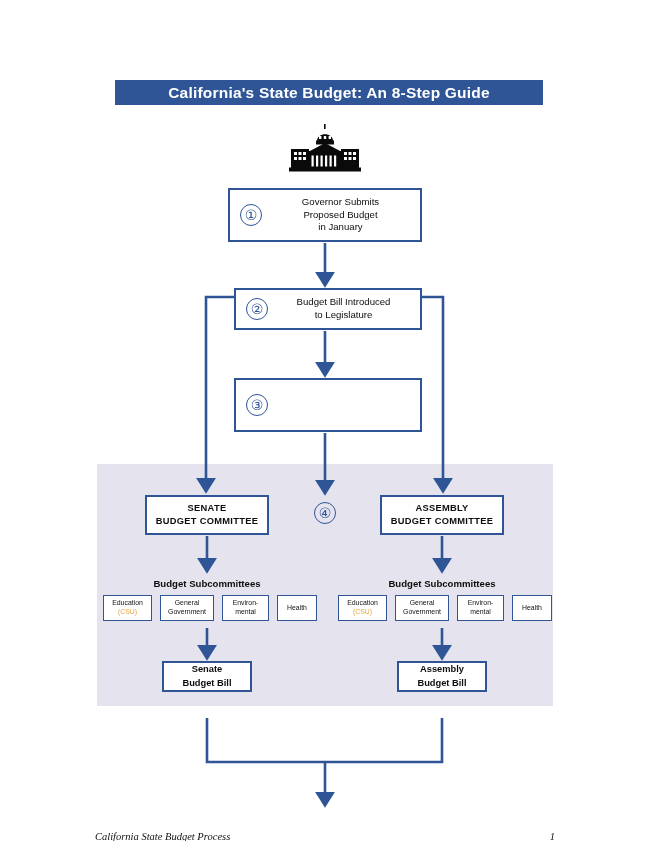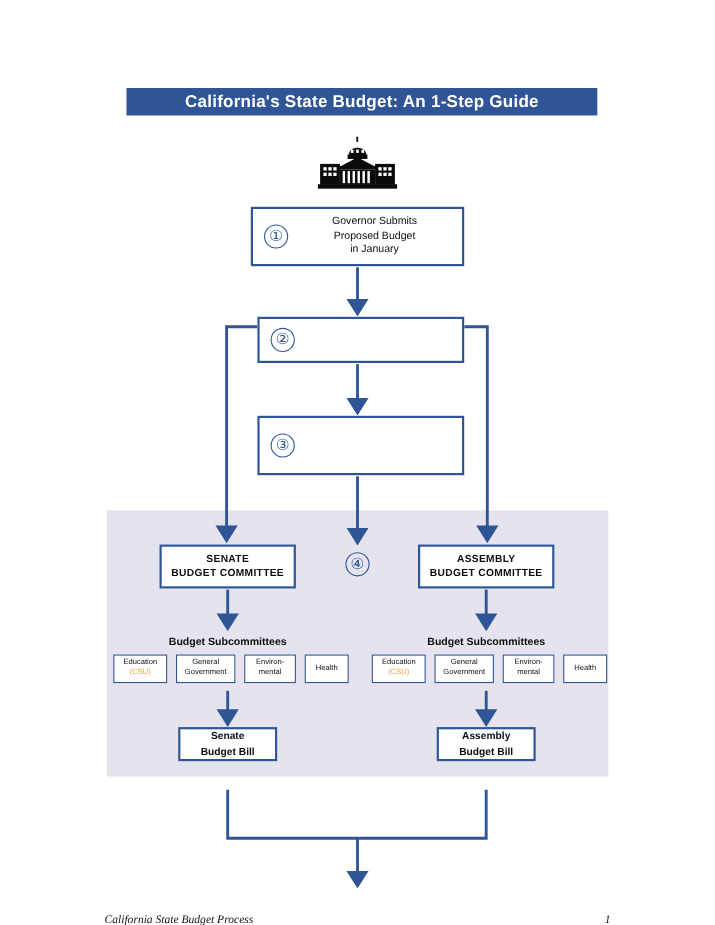--- a/index.html
+++ b/index.html
@@ -212,21 +212,21 @@
     font-style: italic;
     font-size: 10.5px;
     color: #111111;
     margin-top: 40px;
   }
 </style>
 </head>
 <body>
 
 <div id="header-banner">
-  <span id="header-title">California's State Budget: An 1-Step Guide</span>
+  <span id="header-title">California's State Budget: An 8-Step Guide</span>
 </div>
 
 <div id="capitol-icon">
   <svg viewBox="0 0 76 48" width="76" height="48" aria-hidden="true">
     <g fill="#0a0a0a">
 
       <rect x="37" y="0" width="1.6" height="5"></rect>
 
       <path d="M30 17 C30 8, 46 8, 46 17 Z"></path>
       <rect x="29" y="16.5" width="18" height="4"></rect>
@@ -302,20 +302,22 @@
 
 <div class="step-box" id="box-step1">
   <span class="step-num">①</span>
   <span class="step-text">Governor Submits
 Proposed Budget
 in January</span>
 </div>
 
 <div class="step-box" id="box-step2">
   <span class="step-num">②</span>
+  <span class="step-text">Budget Bill Introduced
+to Legislature</span>
 </div>
 
 <div class="step-box" id="box-step3">
   <span class="step-num">③</span>
 </div>
 
 <div id="circle-step4">④</div>
 
 <div class="committee-box" id="box-senate-committee">SENATE
 BUDGET COMMITTEE</div>

